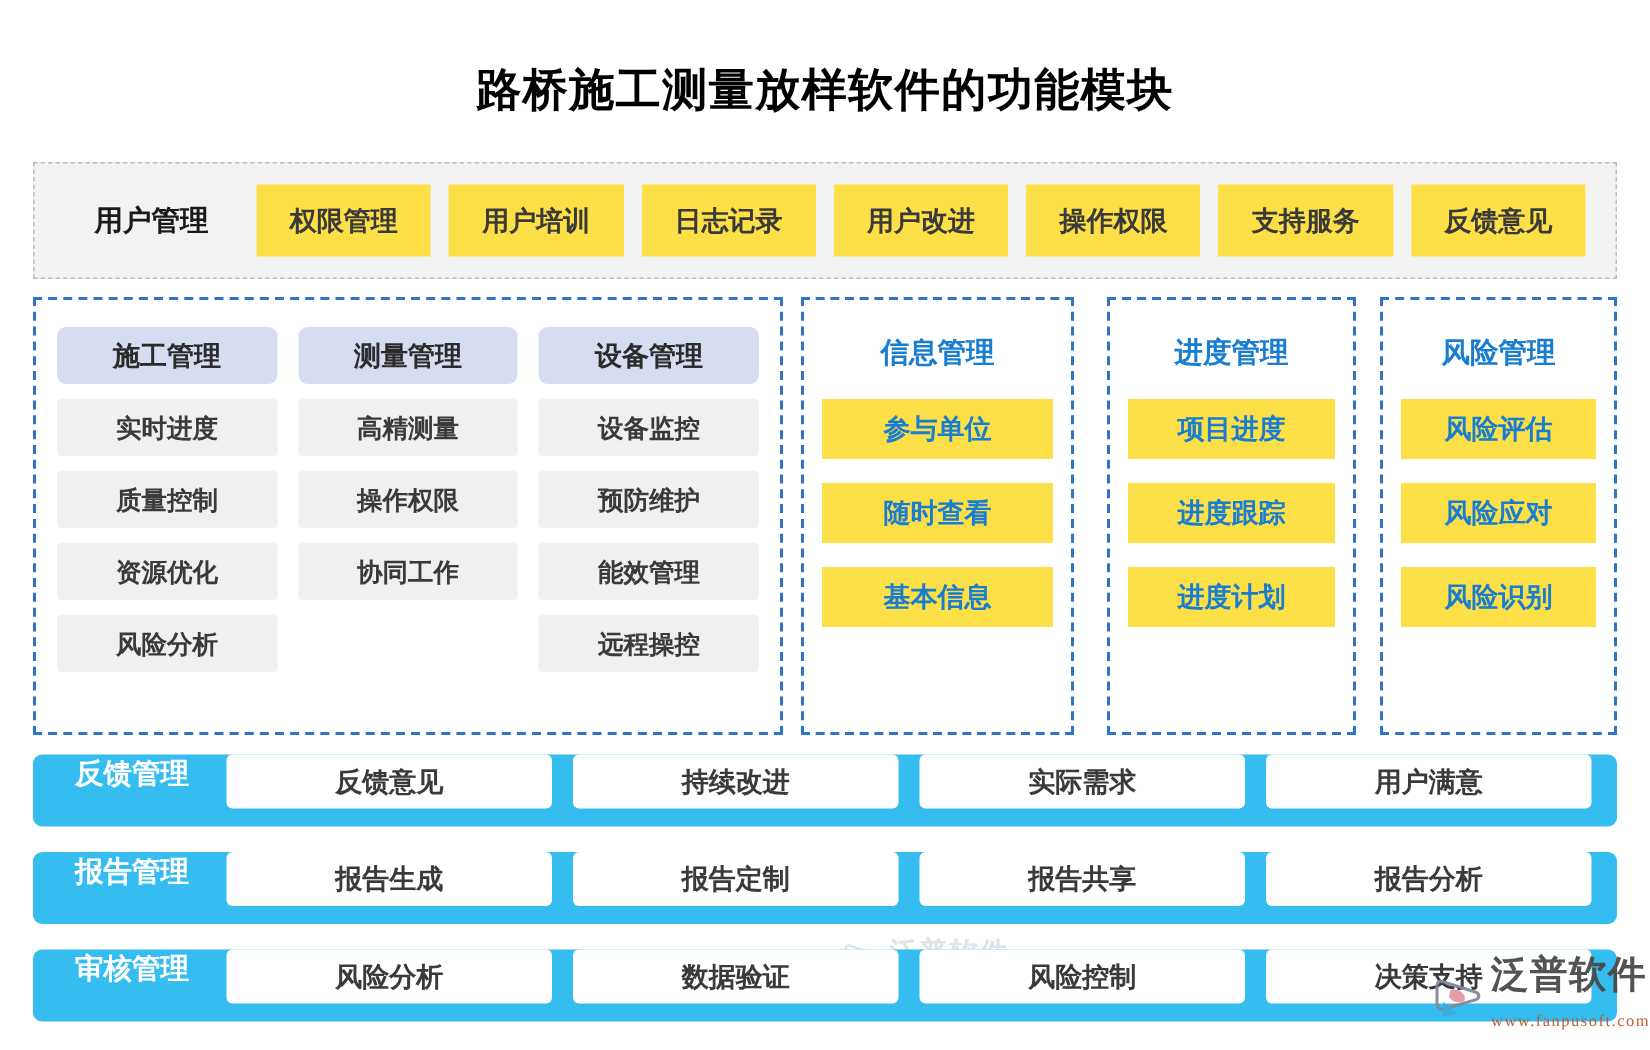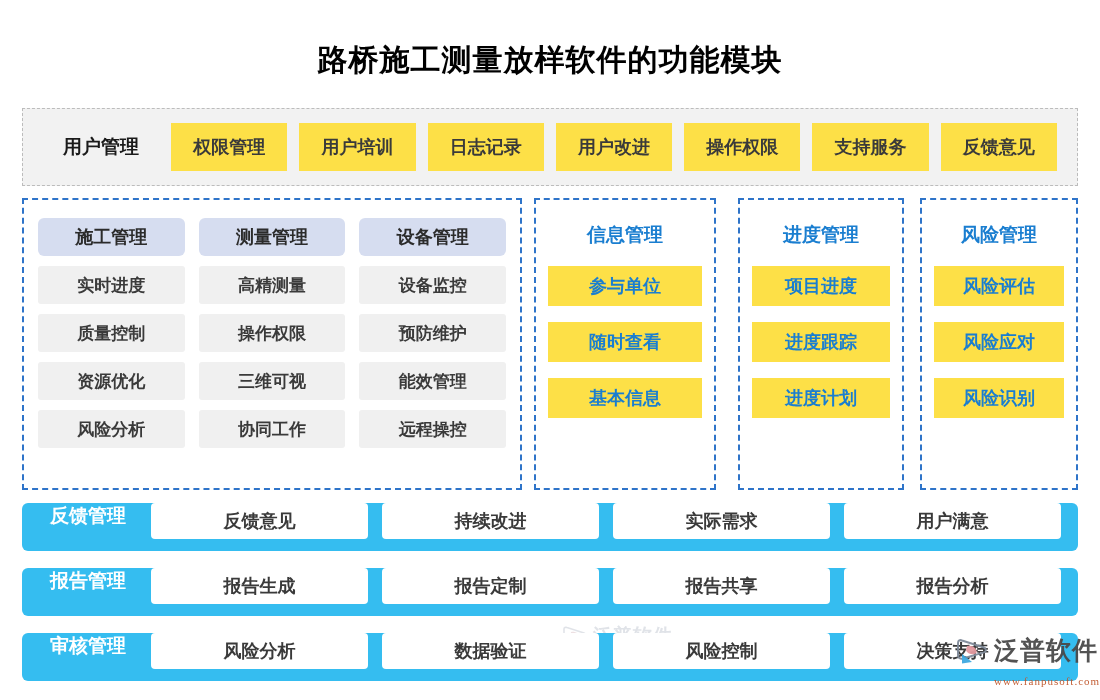--- a/index.html
+++ b/index.html
@@ -136,21 +136,21 @@
     flex: 1 1 0;
     margin: 0 7px;
     height: 36px;
     background: #ffffff;
     border-radius: 4px;
     display: flex; align-items: center; justify-content: center;
     font-size: 18px; font-weight: bold; color: #3a3a3a;
   }
 
   
-  .wm { position: absolute; display: flex; align-items: flex-start; pointer-events: none; }
+  .wm { position: absolute; display: flex; align-items: flex-end; pointer-events: none; }
   .wm-logo { margin-right: 5px; }
   .wm-txt { display: flex; flex-direction: column; line-height: 1; }
   .wm-cn { font-weight: bold; letter-spacing: 1px; }
   .wm-en { letter-spacing: 1px; }
 
   .wm-mid { left: 540px; top: 428px; opacity: .55; }
   .wm-mid .wm-cn { font-size: 19px; color: #c8cdd6; }
   .wm-mid .wm-en { font-size: 8px; color: #c8cdd6; margin-top: 3px; }
 
   .wm-bot { left: 955px; top: 638px; opacity: .95; }
@@ -183,21 +183,20 @@
           <div class="tile-head">施工管理</div>
           <div class="tile">实时进度</div>
           <div class="tile">质量控制</div>
           <div class="tile">资源优化</div>
           <div class="tile">风险分析</div>
         </div>
         <div class="col">
           <div class="tile-head">测量管理</div>
           <div class="tile">高精测量</div>
           <div class="tile">操作权限</div>
-          <div class="tile">三维可视</div>
           <div class="tile">协同工作</div>
         </div>
         <div class="col">
           <div class="tile-head">设备管理</div>
           <div class="tile">设备监控</div>
           <div class="tile">预防维护</div>
           <div class="tile">能效管理</div>
           <div class="tile">远程操控</div>
         </div>
       </div>

